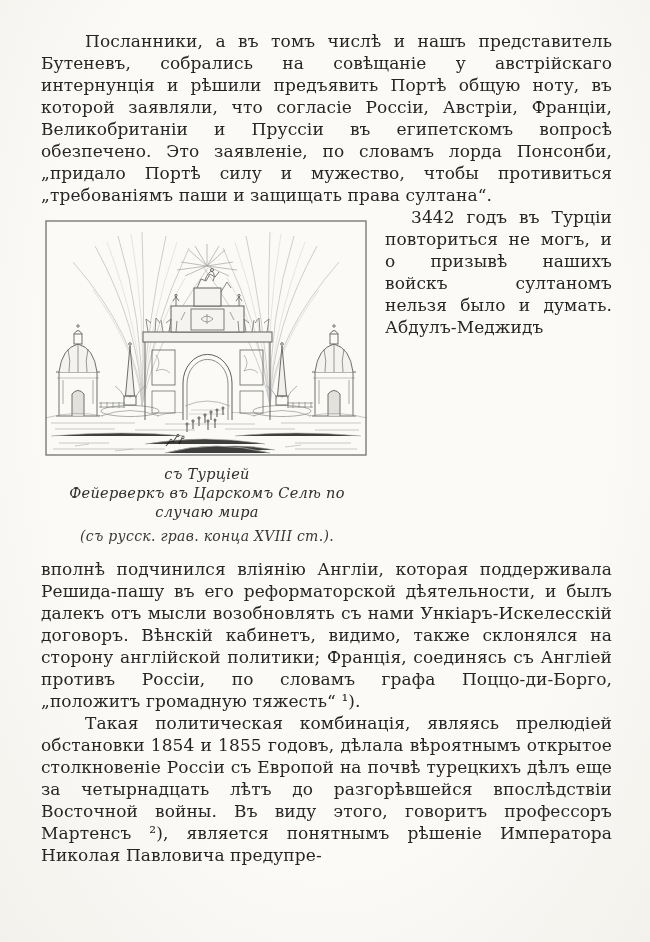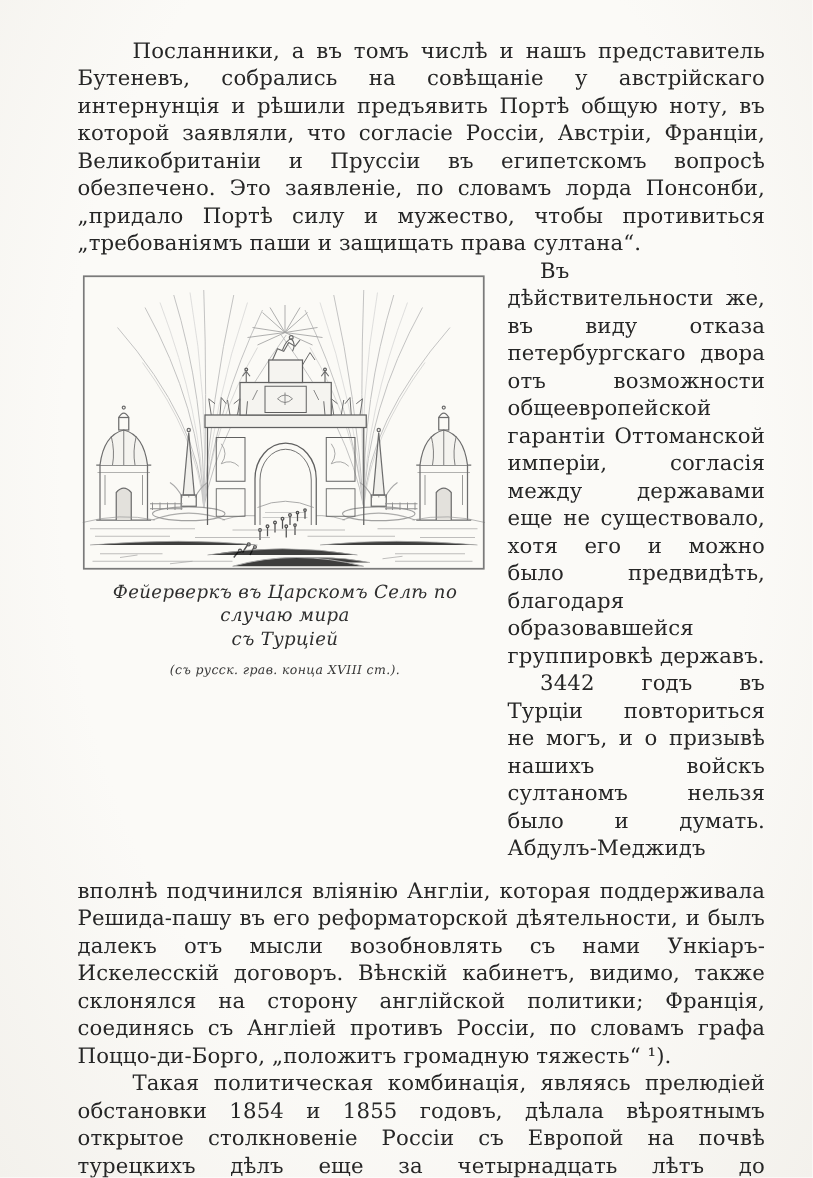--- a/index.html
+++ b/index.html
@@ -6,21 +6,21 @@
   body {
     width: 650px; height: 942px;
     background: radial-gradient(ellipse at 50% 40%, #fbfaf7 60%, #f3f1ec 100%);
     font-family: "DejaVu Serif", "Liberation Serif", serif;
     color: #262626;
     overflow: hidden;
   }
   .page {
     box-sizing: border-box;
     width: 650px; height: 838px;
-    padding: 30px 38px 0 62px;
+    padding: 30px 38px 0 41px;
   }
   p { margin: 0; }
   .body-text {
     font-size: 17px;
     line-height: 22px;
     text-align: justify;
     letter-spacing: 0.1px;
   }
   .indent { text-indent: 44px; }
 
@@ -33,21 +33,21 @@
   .figure-block { margin-top: 14px; margin-left: 4px; width: 324px; }
   .engraving-frame { width: 322px; height: 236px; }
   .caption { margin-top: 9px; text-align: center; }
   .cap-line {
     font-style: italic;
     font-size: 14.5px;
     line-height: 19px;
     color: #2e2e2e;
     letter-spacing: 0.3px;
   }
-  .cap-source { margin-top: 5px; font-size: 10px; color: #383838; }
+  .cap-source { margin-top: 5px; font-size: 14px; color: #383838; }
 
   .fullwidth { margin-top: 12px; }
 </style>
 </head>
 <body>
 
 <div class="page">
 
   <p class="body-text indent">Посланники, а въ томъ числѣ и нашъ представитель Бутеневъ, собрались на совѣщаніе у австрійскаго интернунція и рѣшили предъявить Портѣ общую ноту, въ которой заявляли, что согласіе Россіи, Австріи, Франціи, Великобританіи и Пруссіи въ египетскомъ вопросѣ обезпечено. Это заявленіе, по словамъ лорда Понсонби, „придало Портѣ силу и мужество, чтобы противиться „требованіямъ паши и защищать права султана“.</p>
 
@@ -181,29 +181,28 @@
               <path d="M14,223 H64 M100,224 Q160,214 220,224 M250,223 H306"></path>
               <path d="M8,229 H120 M150,230 Q190,222 230,230 M250,229 H312"></path>
               <path d="M120,233 Q170,219 225,233" stroke-width="0.8"></path>
               <path d="M30,226 l14,-2 M240,227 l16,-2 M70,231 l18,-2"></path>
             </g>
 
             <rect x="1" y="1" width="320" height="234" fill="none" stroke="#7a7a7a" stroke-width="1.4"></rect>
           </svg>
         </div>
         <figcaption class="caption">
+          <div class="cap-line">съ Турціей</div>
           <div class="cap-line">Фейерверкъ въ Царскомъ Селѣ по случаю мира</div>
-          <div class="cap-line">съ Турціей</div>
           <div class="cap-line cap-source">(съ русск. грав. конца XVIII ст.).</div>
         </figcaption>
       </figure>
     </div>
 
     <div class="right-col">
-      <p class="body-text">Въ дѣйствительности же, въ виду отказа петербургскаго двора отъ возможности общеевропейской гарантіи Оттоманской имперіи, согласія между державами еще не существовало, хотя его и можно было предвидѣть, благодаря образовавшейся группировкѣ державъ.</p>
       <p class="body-text">3442 годъ въ Турціи повториться не могъ, и о призывѣ нашихъ войскъ султаномъ нельзя было и думать. Абдулъ-Меджидъ</p>
     </div>
 
   </div>
 
   <p class="body-text fullwidth">вполнѣ подчинился вліянію Англіи, которая поддерживала Решида-пашу въ его реформаторской дѣятельности, и былъ далекъ отъ мысли возобновлять съ нами Ункіаръ-Искелесскій договоръ. Вѣнскій кабинетъ, видимо, также склонялся на сторону англійской политики; Франція, соединясь съ Англіей противъ Россіи, по словамъ графа Поццо-ди-Борго, „положитъ громадную тяжесть“ ¹).</p>
 
   <p class="body-text indent">Такая политическая комбинація, являясь прелюдіей обстановки 1854 и 1855 годовъ, дѣлала вѣроятнымъ открытое столкновеніе Россіи съ Европой на почвѣ турецкихъ дѣлъ еще за четырнадцать лѣтъ до разгорѣвшейся впослѣдствіи Восточной войны. Въ виду этого, говоритъ профессоръ Мартенсъ ²), является понятнымъ рѣшеніе Императора Николая Павловича предупре-</p>
 
 </div>

